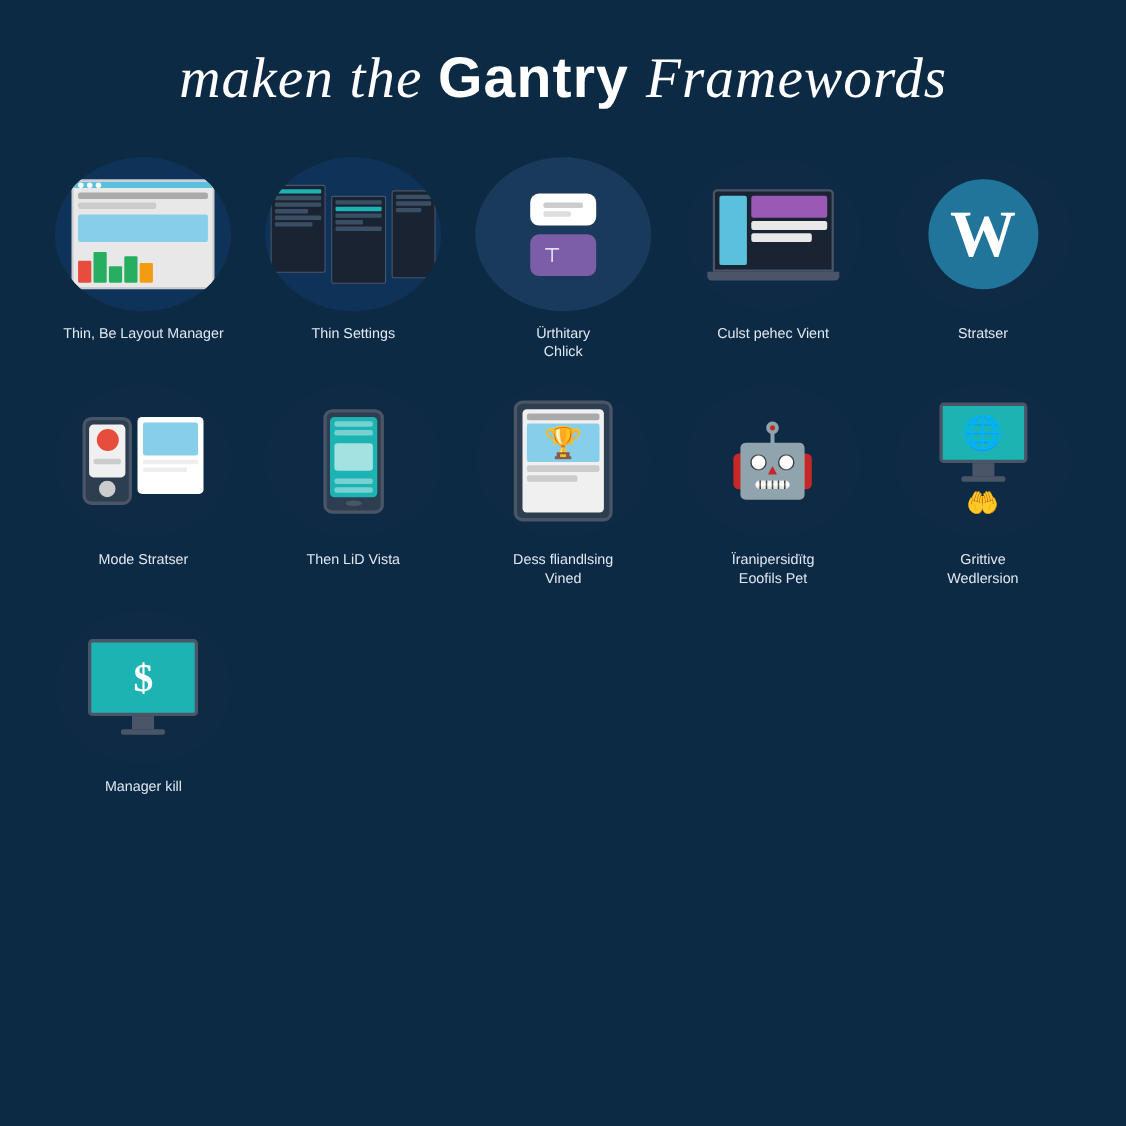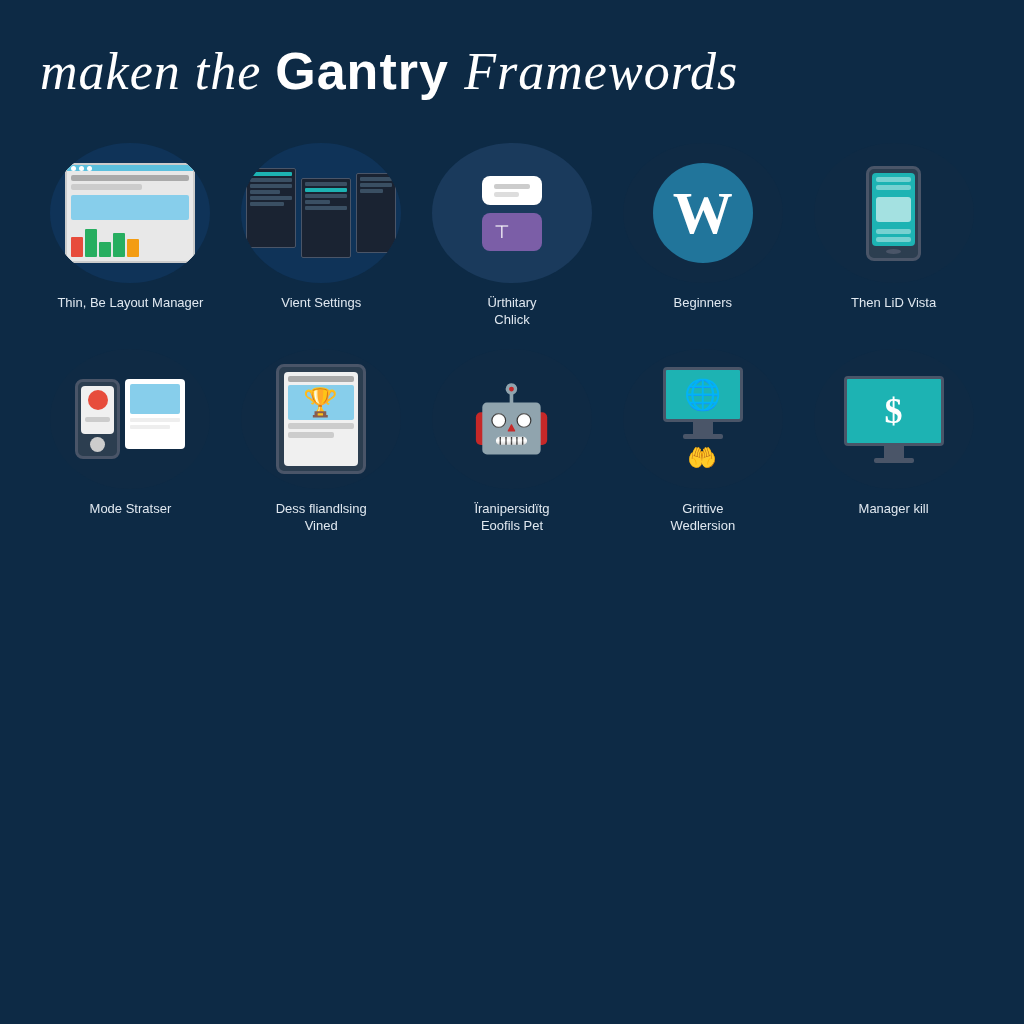--- a/index.html
+++ b/index.html
@@ -18,20 +18,21 @@
       height: 1024px;
       padding: 30px 40px;
       display: flex;
       flex-direction: column;
       align-items: center;
     }
 
     
     .header {
       width: 100%;
+      text-align: center;
       margin-bottom: 40px;
       margin-top: 10px;
     }
 
     .header-title {
       font-size: 52px;
       color: #ffffff;
       letter-spacing: 1px;
       line-height: 1.2;
     }
@@ -556,84 +557,102 @@
             <div class="tp-line" style="width:60%;"></div>
             <div class="tp-line"></div>
           </div>
           <div class="theme-panel" style="width:40px; margin-top:5px;">
             <div class="tp-line"></div>
             <div class="tp-line"></div>
             <div class="tp-line" style="width:70%;"></div>
           </div>
         </div>
       </div>
-      <div class="item-label">Vient Settings</div>
+      <div class="item-label">Thin Settings</div>
     </div>
 
     <div class="grid-item">
       <div class="icon-wrapper" style="background:#1a3a5c; border-radius:50%;">
         <div class="chat-area">
           <div class="chat-bubble" style="align-self:flex-start;">
             <div style="height:5px; background:#ccc; border-radius:2px; margin-bottom:3px;"></div>
             <div style="height:5px; background:#ddd; border-radius:2px; width:70%;"></div>
           </div>
           <div style="display:flex; align-items:center; justify-content:flex-end;">
             <div class="chat-bubble-right">
               <span class="chat-icon">⊤</span>
             </div>
           </div>
         </div>
       </div>
       <div class="item-label">Ürthitary<br>Chlick</div>
     </div>
 
+    <div class="grid-item">
+      <div class="icon-wrapper" style="background:#0f2a44; border-radius:50%;">
+        <div class="laptop-mock">
+          <div class="laptop-screen">
+            <div class="laptop-content">
+              <div class="laptop-sidebar"></div>
+              <div class="laptop-main">
+                <div class="laptop-line" style="background:#9b59b6; height:20px;"></div>
+                <div class="laptop-line" style="background:#e8e8e8;"></div>
+                <div class="laptop-line" style="background:#e8e8e8; width:80%;"></div>
+              </div>
+            </div>
+          </div>
+          <div class="laptop-base"></div>
+        </div>
+      </div>
+      <div class="item-label">Culst pehec Vient</div>
+    </div>
 
     <div class="grid-item">
       <div class="icon-wrapper" style="background:#0f2a44; border-radius:50%;">
         <div class="wp-icon">
           <span class="wp-text">W</span>
         </div>
       </div>
-      <div class="item-label">Beginners</div>
+      <div class="item-label">Stratser</div>
+    </div>
+
+    <div class="grid-item">
+      <div class="icon-wrapper" style="background:#0f2a44; border-radius:50%;">
+        <div style="display:flex; gap:5px; align-items:center;">
+          <div class="phone-mock" style="width:45px; height:80px;">
+            <div class="phone-screen" style="background:#f0f0f0;">
+              <div style="background:#e74c3c; height:20px; border-radius:50%; width:20px; margin:0 auto;"></div>
+              <div class="phone-line" style="background:#ccc; margin-top:4px;"></div>
+            </div>
+            <div class="phone-home" style="background:#ccc;"></div>
+          </div>
+          <div style="background:white; width:60px; height:70px; border-radius:4px; padding:5px; margin-top:-10px;">
+            <div style="background:#87ceeb; height:30px; border-radius:2px;"></div>
+            <div style="height:4px; background:#eee; border-radius:1px; margin-top:4px;"></div>
+            <div style="height:4px; background:#eee; border-radius:1px; margin-top:3px; width:80%;"></div>
+          </div>
+        </div>
+      </div>
+      <div class="item-label">Mode Stratser</div>
     </div>
 
     <div class="grid-item">
       <div class="icon-wrapper" style="background:#0f2a44; border-radius:50%;">
         <div class="phone-mock">
           <div class="phone-screen">
             <div class="phone-line"></div>
             <div class="phone-line"></div>
             <div style="background:rgba(255,255,255,0.6); height:25px; border-radius:3px; margin-top:4px;"></div>
             <div class="phone-line" style="margin-top:4px;"></div>
             <div class="phone-line"></div>
           </div>
           <div class="phone-home"></div>
         </div>
       </div>
       <div class="item-label">Then LiD Vista</div>
-    </div>
-
-    <div class="grid-item">
-      <div class="icon-wrapper" style="background:#0f2a44; border-radius:50%;">
-        <div style="display:flex; gap:5px; align-items:center;">
-          <div class="phone-mock" style="width:45px; height:80px;">
-            <div class="phone-screen" style="background:#f0f0f0;">
-              <div style="background:#e74c3c; height:20px; border-radius:50%; width:20px; margin:0 auto;"></div>
-              <div class="phone-line" style="background:#ccc; margin-top:4px;"></div>
-            </div>
-            <div class="phone-home" style="background:#ccc;"></div>
-          </div>
-          <div style="background:white; width:60px; height:70px; border-radius:4px; padding:5px; margin-top:-10px;">
-            <div style="background:#87ceeb; height:30px; border-radius:2px;"></div>
-            <div style="height:4px; background:#eee; border-radius:1px; margin-top:4px;"></div>
-            <div style="height:4px; background:#eee; border-radius:1px; margin-top:3px; width:80%;"></div>
-          </div>
-        </div>
-      </div>
-      <div class="item-label">Mode Stratser</div>
     </div>
 
     <div class="grid-item">
       <div class="icon-wrapper" style="background:#0f2a44; border-radius:50%;">
         <div class="tablet-mock">
           <div class="tablet-screen">
             <div class="tablet-line" style="background:#aaa;"></div>
             <div class="tablet-image">
               <span style="font-size:28px;">🏆</span>
             </div>

